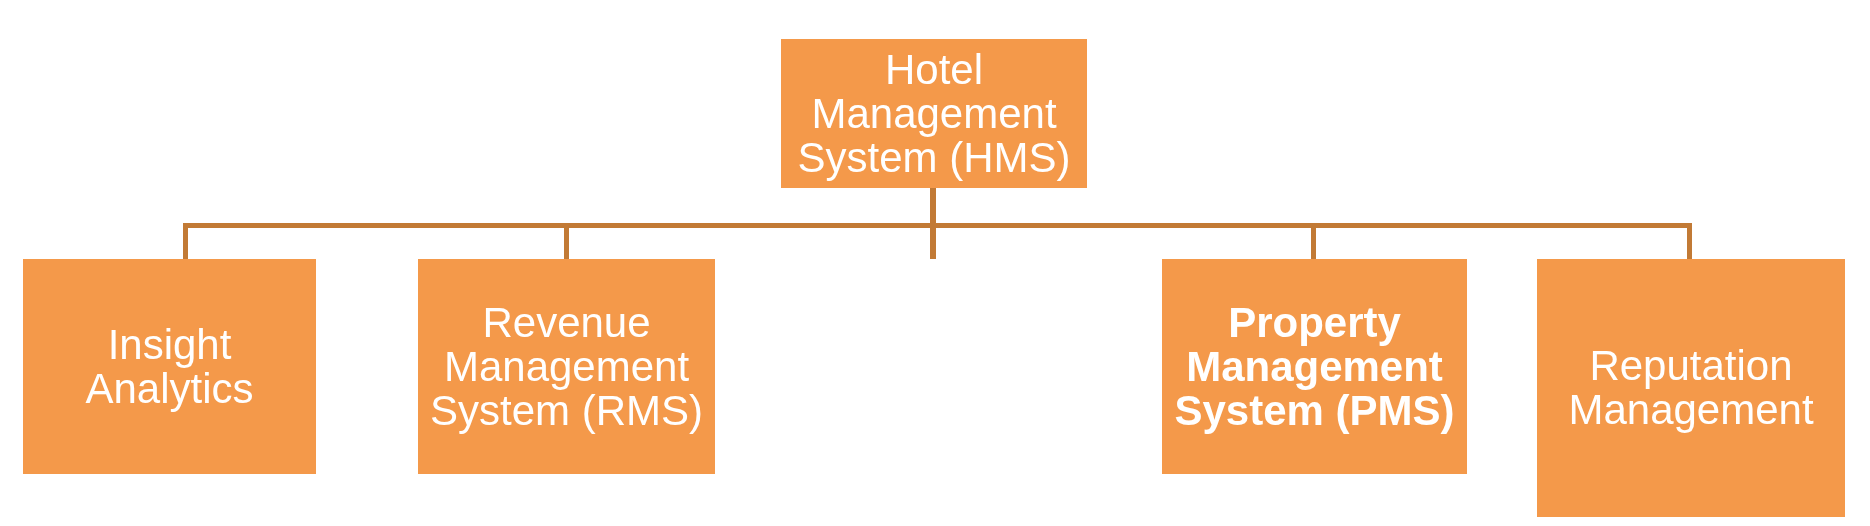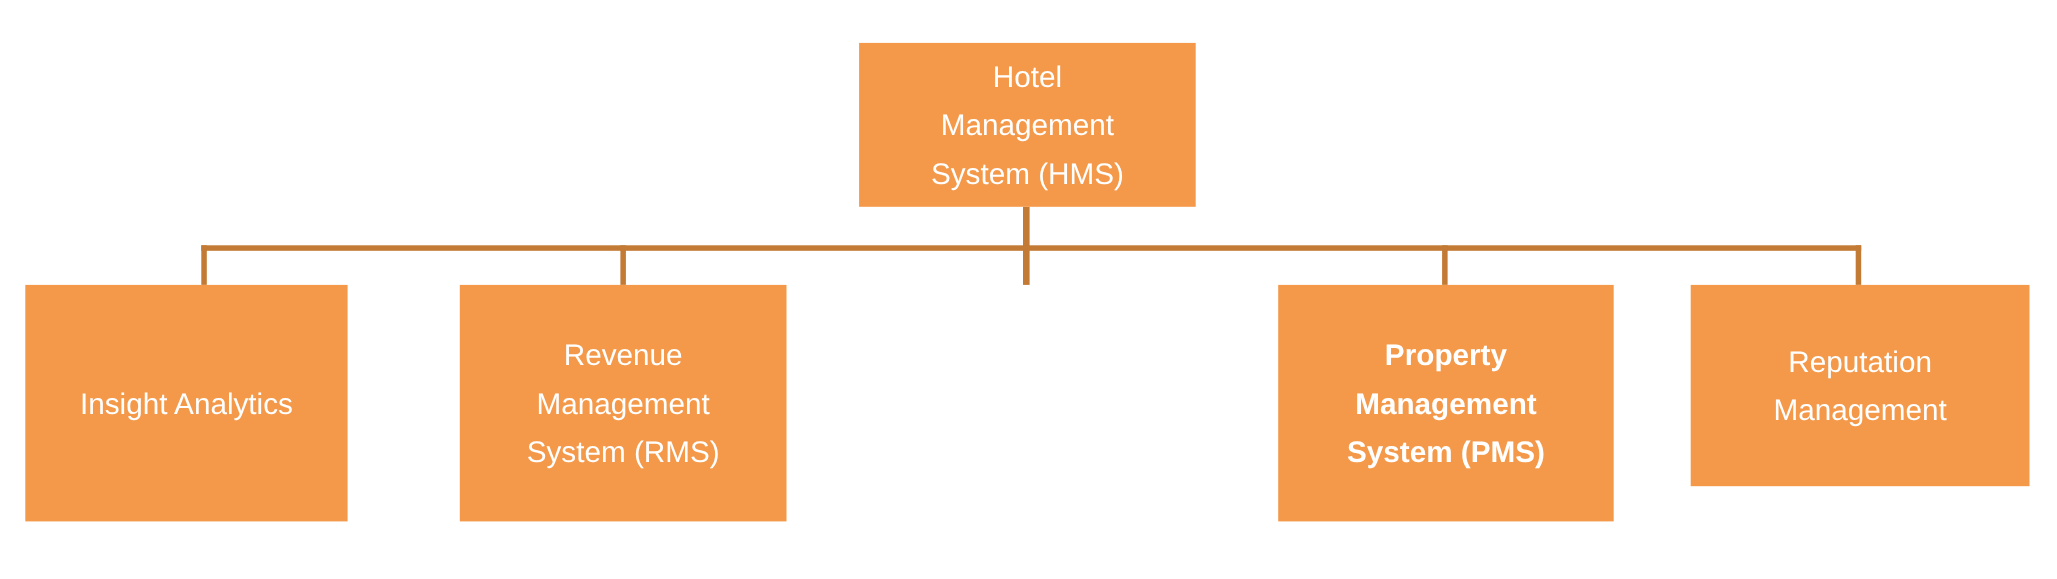--- a/index.html
+++ b/index.html
@@ -16,40 +16,40 @@
     overflow: hidden;
   }
   .node {
     position: absolute;
     background: var(--box-fill, #F4994A);
     color: var(--text, #FFFFFF);
     display: flex;
     align-items: center;
     justify-content: center;
     text-align: center;
-    font-size: 27px;
+    font-size: 42px;
     line-height: 44px;
     white-space: pre-line;
   }
   .node .label {
     display: block;
     width: 100%;
   }
   .connector {
     position: absolute;
     background: var(--connector, #C27A35);
   }
   
   .node-root      { left: 781px;  top: 39px;  width: 306px; height: 149px; }
   
   .node-child-0   { left: 23px;   top: 259px; width: 293px; height: 215px; }
   .node-child-1   { left: 418px;  top: 259px; width: 297px; height: 215px; }
   .node-child-2   { left: 780px;  top: 259px; width: 306px; height: 215px; }
   .node-child-3   { left: 1162px; top: 259px; width: 305px; height: 215px; font-weight: bold; }
-  .node-child-4   { left: 1537px; top: 259px; width: 308px; height: 183px; }
+  .node-child-4   { left: 1537px; top: 259px; width: 308px; height: 258px; }
   
   .trunk          { left: 930px;  top: 188px; width: 6px;    height: 71px; }
   .rail           { left: 183px;  top: 223px; width: 1509px; height: 5px;  }
   .drop-0         { left: 183px;  top: 223px; width: 5px;    height: 36px; }
   .drop-1         { left: 564px;  top: 223px; width: 5px;    height: 36px; }
   .drop-3         { left: 1311px; top: 223px; width: 5px;    height: 36px; }
   .drop-4         { left: 1687px; top: 223px; width: 5px;    height: 36px; }
 </style>
 </head>
 <body>

